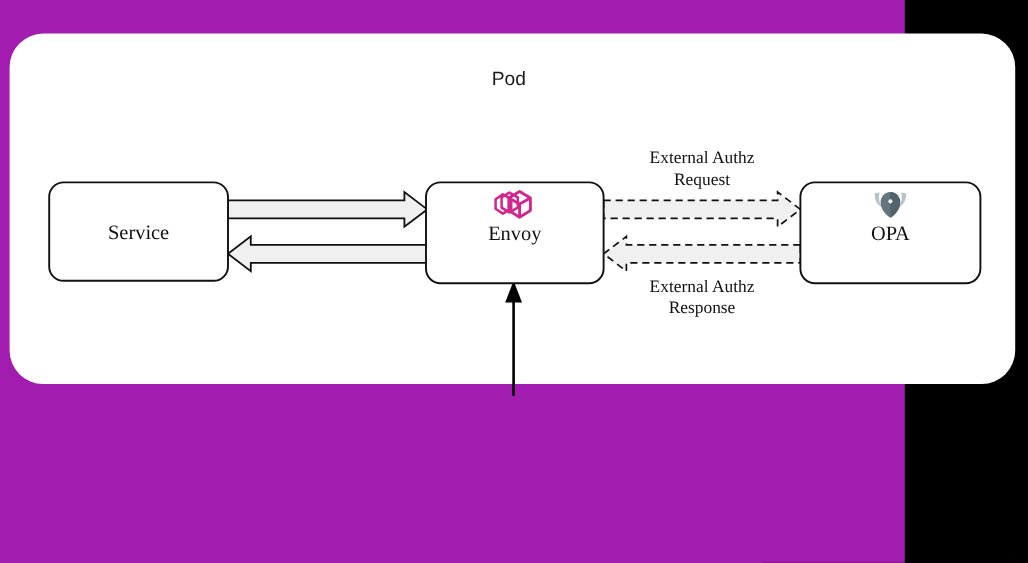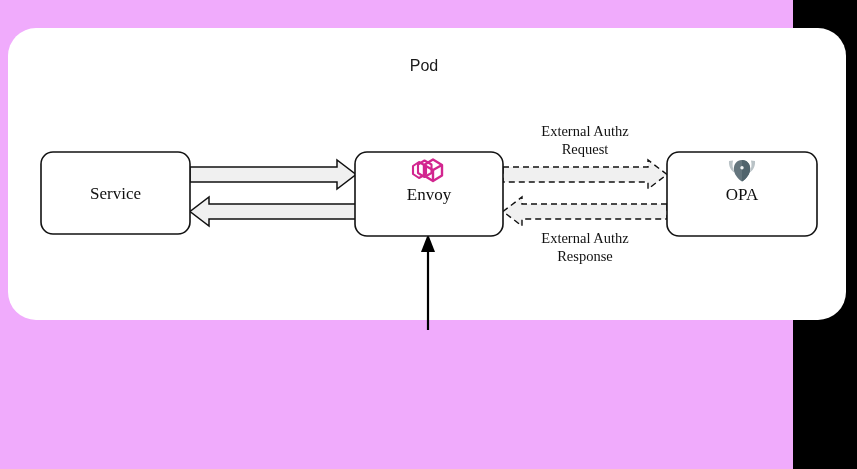--- a/index.html
+++ b/index.html
@@ -13,22 +13,21 @@
     position: relative;
     overflow: hidden;
     font-family: "Liberation Serif", serif;
   }
   #stage {
     position: absolute;
     left: 0;
     top: 0;
     width: 754px;
     height: 469px;
-    background: #f0abfc;
-    padding-left: 39px;
+    background: #a21caf;
   }
   #diagram-svg {
     position: absolute;
     left: 0;
     top: 0;
   }
   .node-label {
     font-family: "Liberation Serif", serif;
     font-size: 17px;
     fill: #0f0f0f;

